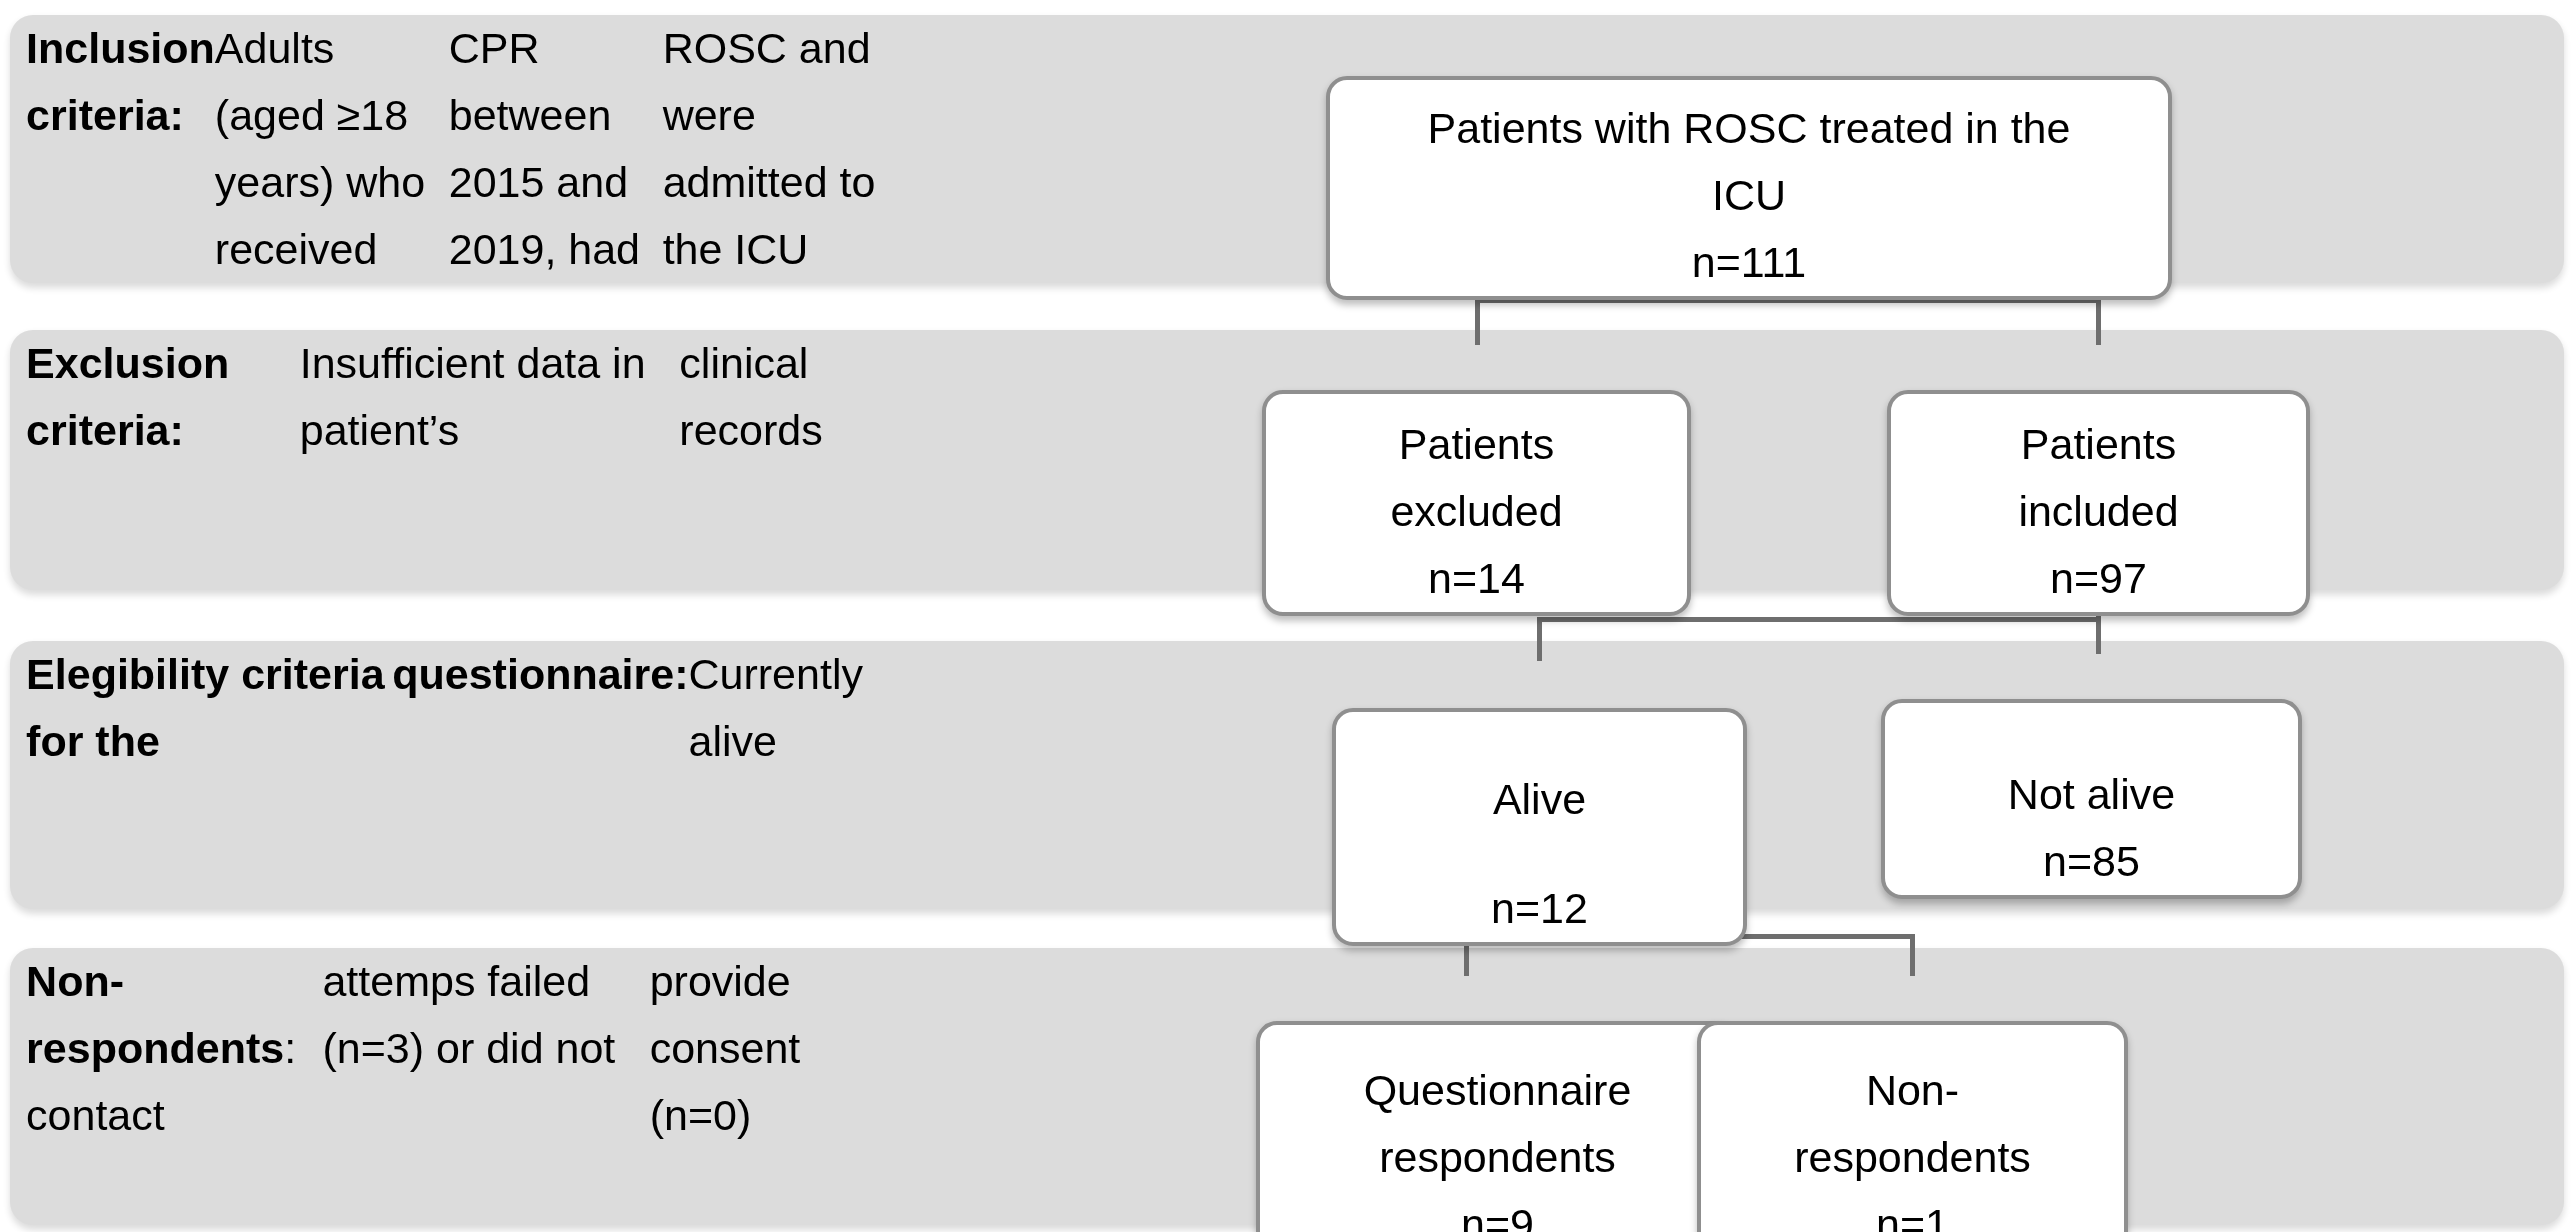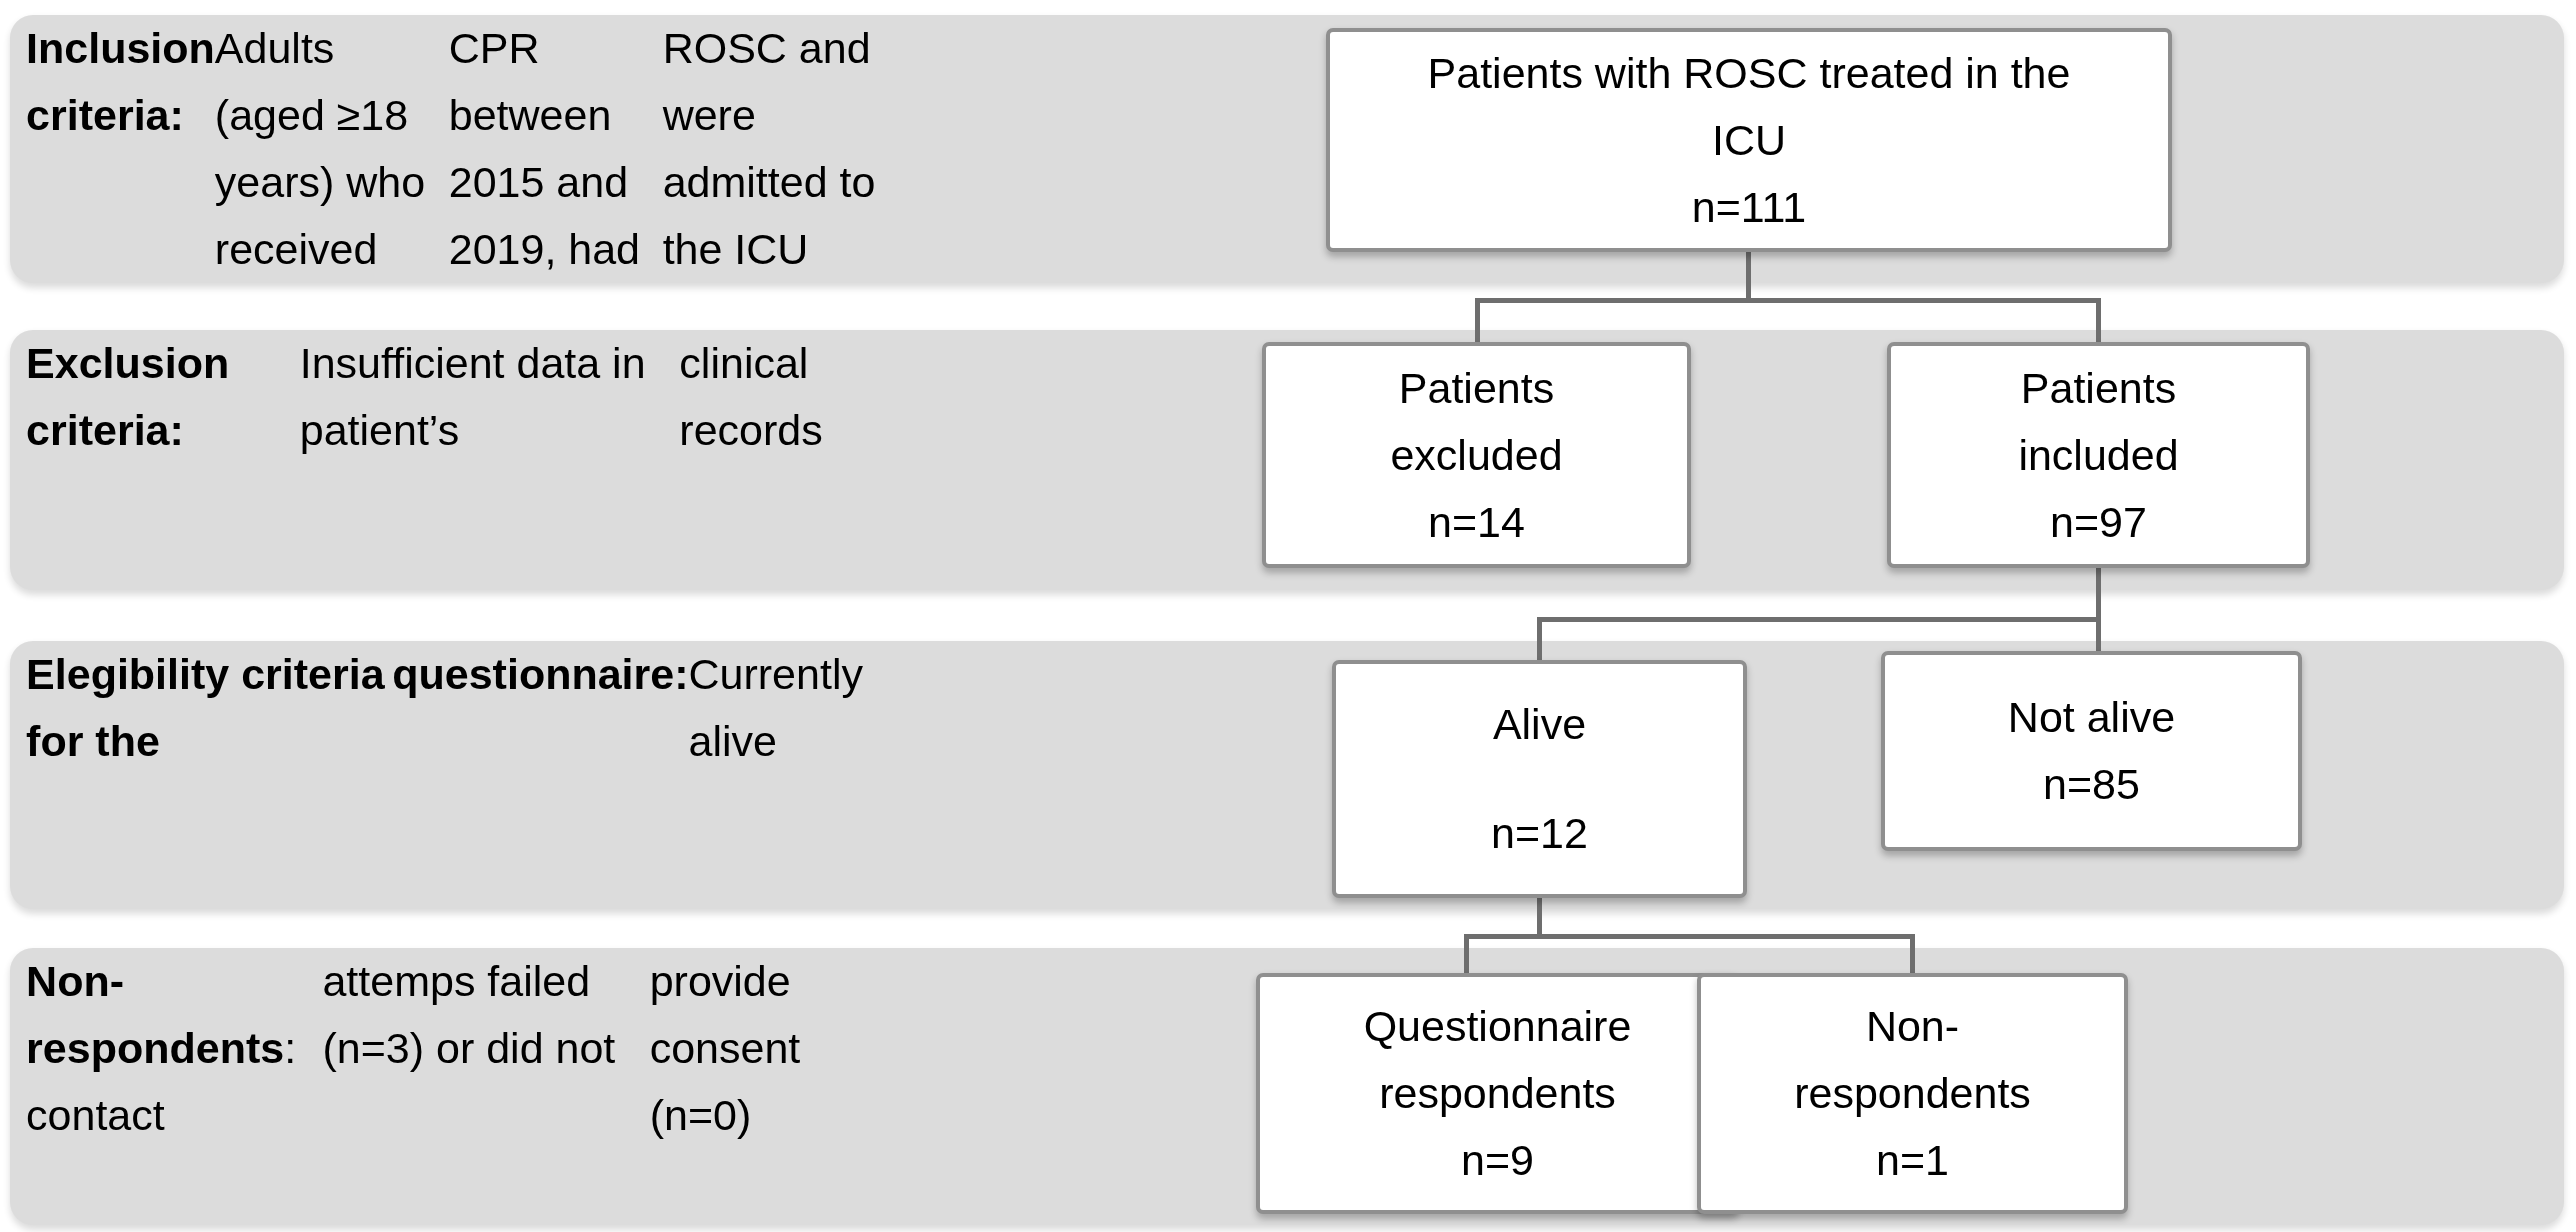--- a/index.html
+++ b/index.html
@@ -34,25 +34,26 @@
     display:flex;flex-direction:row;justify-content:center;
     text-align:left;font-size:43px;line-height:67px;
   }
   .hd{font-weight:700;}
 
   
   .node{
     position:absolute;
     background:var(--box-bg);
     border:4.1px solid var(--box-border);
-    border-radius:7px;
+    border-radius:21px;
     box-shadow:0 4.1px 7.3px rgba(0,0,0,0.25);
-    display:flex;flex-direction:column;align-items:center;justify-content:center;
+    display:flex;flex-direction:column;align-items:center;justify-content:flex-end;
     text-align:center;font-size:43px;line-height:67px;
     z-index:3;
+    margin-top:48px;
   }
   .node .count{font-weight:400;}
   #node-icu{left:1326px;top:28px;width:846px;height:224px;}
   #node-excluded{left:1262px;top:342px;width:429px;height:226px;}
   #node-included{left:1887px;top:342px;width:423px;height:226px;}
   #node-alive{left:1332px;top:660px;width:415px;height:238px;gap:42px;}
   #node-notalive{left:1881px;top:651px;width:421px;height:200px;}
   #node-resp{left:1256px;top:973px;width:483px;height:241px;}
   #node-nonresp{left:1697px;top:973px;width:431px;height:241px;}
 

